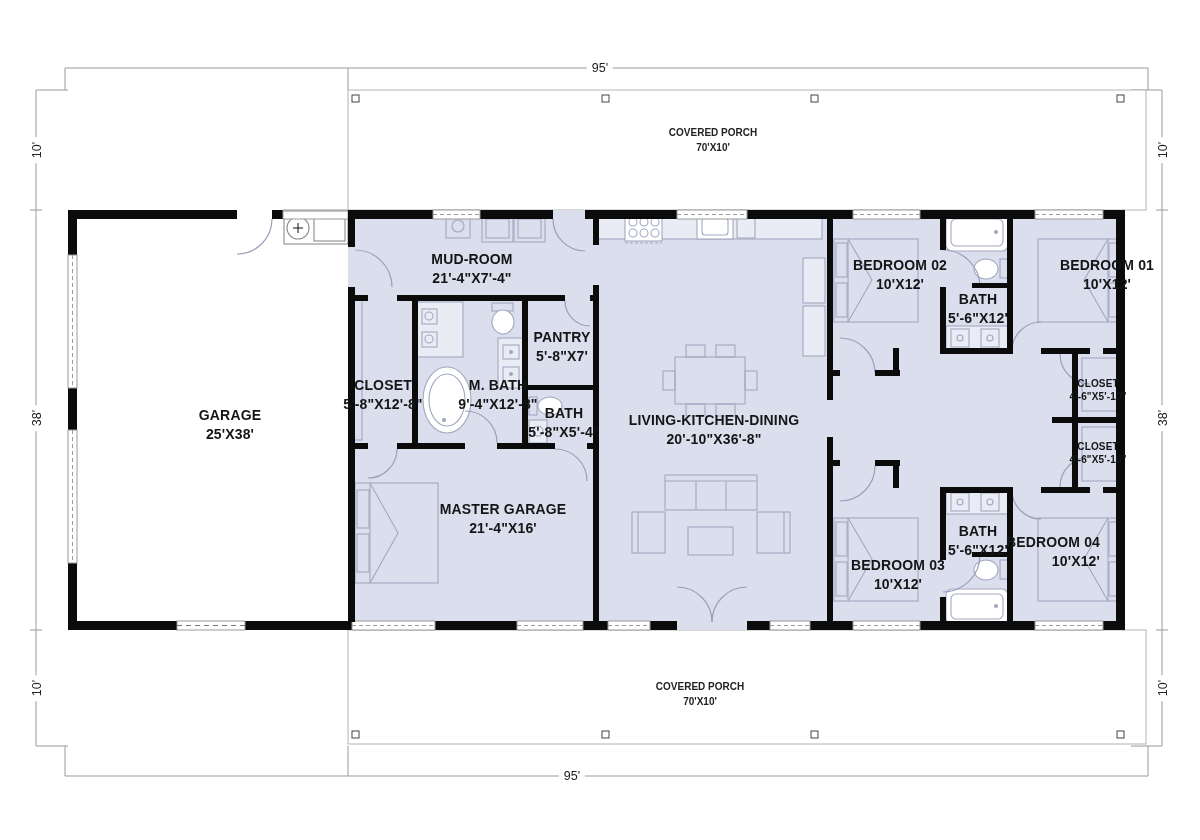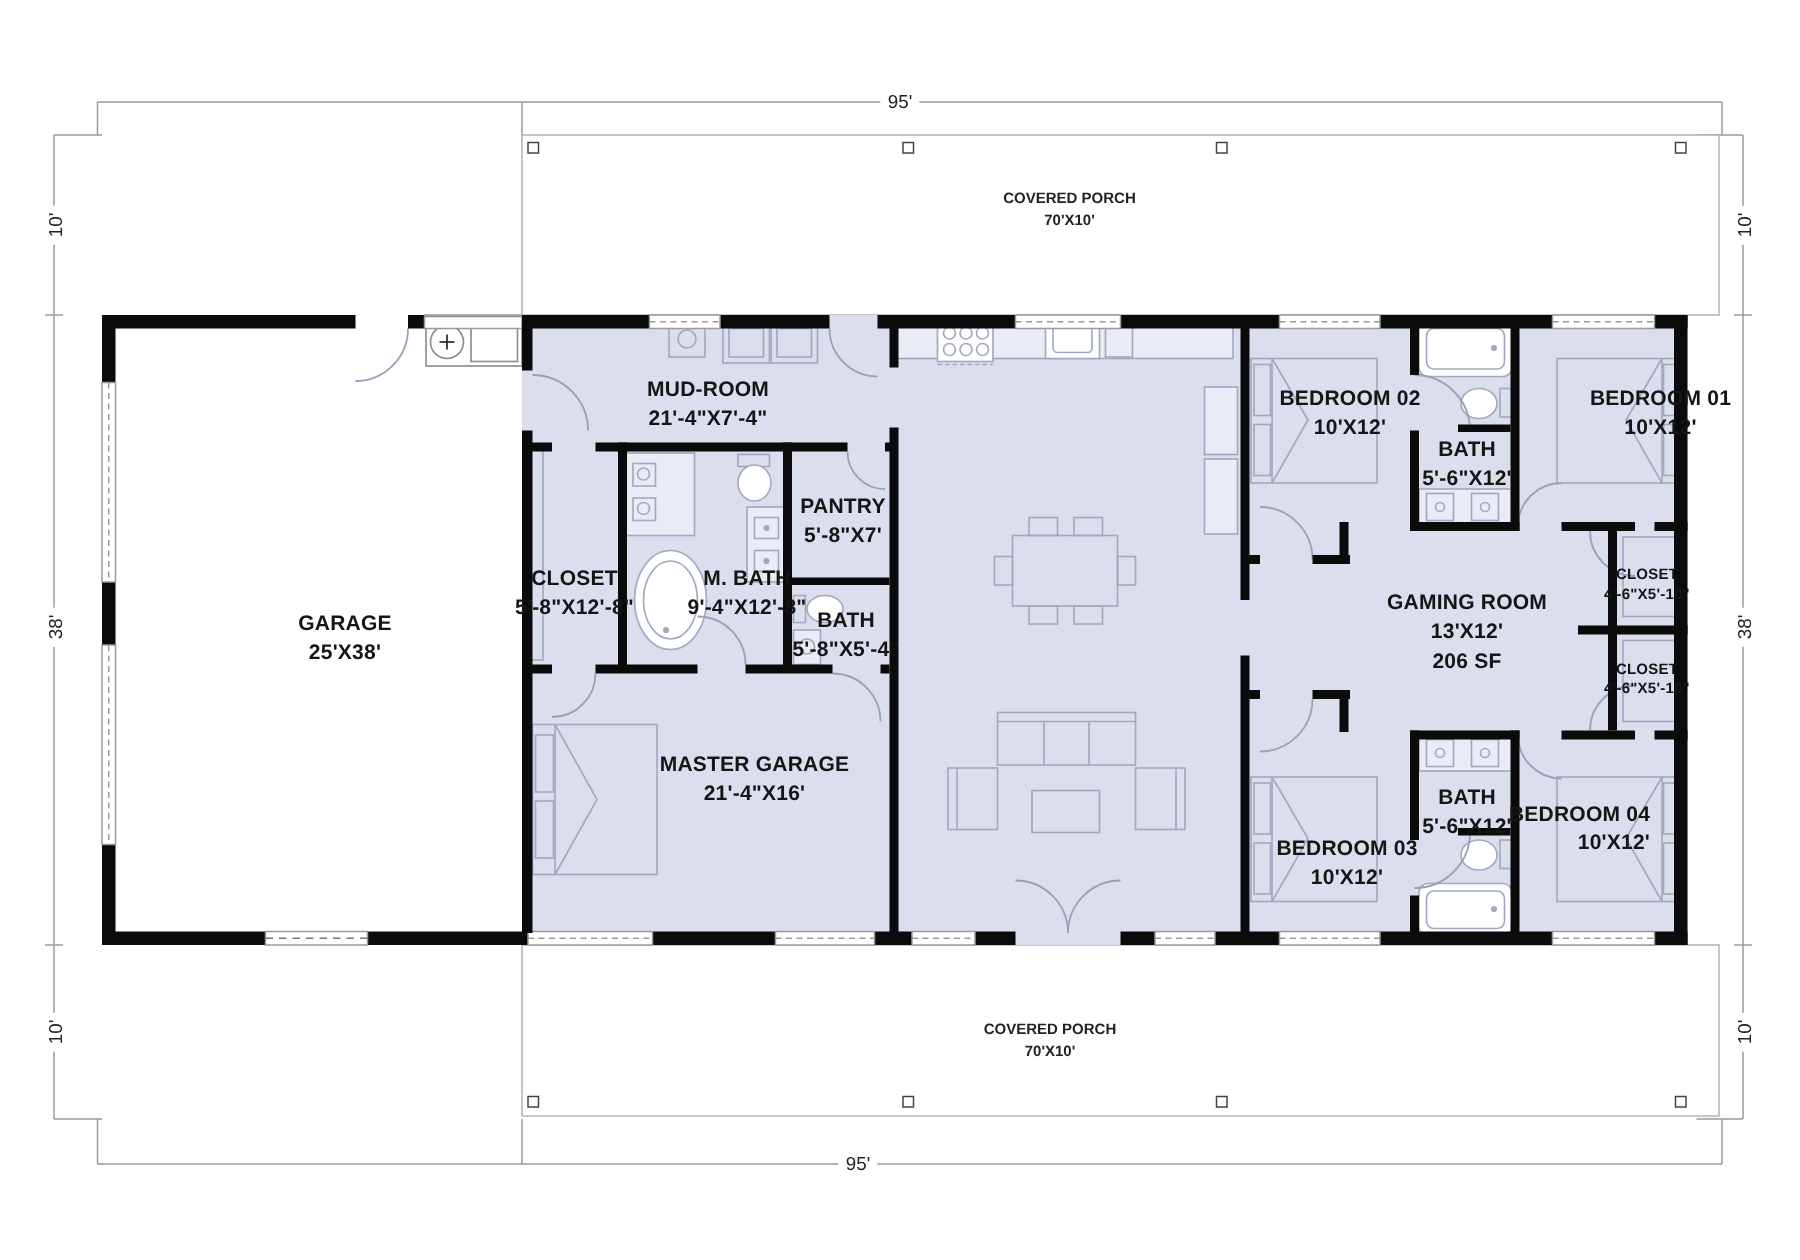--- a/index.html
+++ b/index.html
@@ -396,41 +396,40 @@
       <div>9'-4"X12'-8"</div>
     </div>
   <div class="room-label" style="left:562px;top:328px;">
     <div>PANTRY</div>
       <div>5'-8"X7'</div>
     </div>
   <div class="room-label" style="left:564px;top:404px;">
     <div>BATH</div>
       <div>5'-8"X5'-4"</div>
     </div>
+  <div class="room-label" style="left:714px;top:411px;">
+    <div>LIVING-KITCHEN-DINING</div>
+      <div>20'-10"X36'-8"</div>
+    </div>
   <div class="room-label" style="left:503px;top:500px;">
     <div>MASTER GARAGE</div>
       <div>21'-4"X16'</div>
     </div>
   <div class="room-label" style="left:900px;top:256px;">
     <div>BEDROOM 02</div>
       <div>10'X12'</div>
     </div>
   <div class="room-label" style="left:978px;top:290px;">
     <div>BATH</div>
       <div>5'-6"X12'</div>
     </div>
   <div class="room-label" style="left:1107px;top:256px;">
     <div>BEDROOM 01</div>
       <div>10'X12'</div>
     </div>
-  <div class="room-label" style="left:978px;top:392px;">
-    <div>GAMING ROOM</div>
-      <div>13'X12'</div>
-      <div>206 SF</div>
-    </div>
   <div class="room-label small" style="left:1098px;top:377px;">
     <div>CLOSET</div>
       <div>4'-6"X5'-10"</div>
     </div>
   <div class="room-label small" style="left:1098px;top:440px;">
     <div>CLOSET</div>
       <div>4'-6"X5'-10"</div>
     </div>
   <div class="room-label" style="left:898px;top:556px;">
     <div>BEDROOM 03</div>

